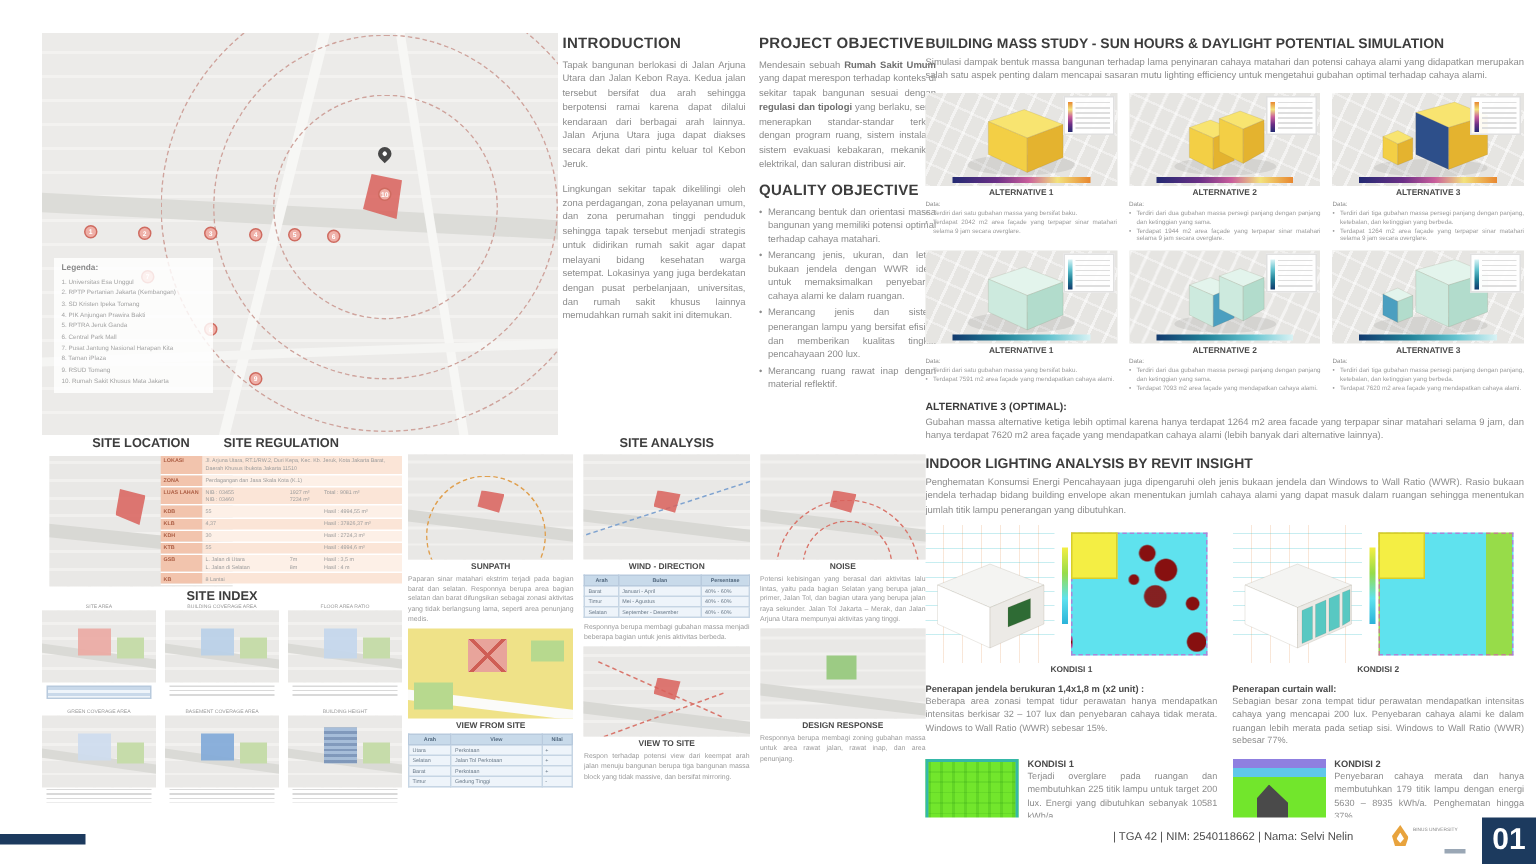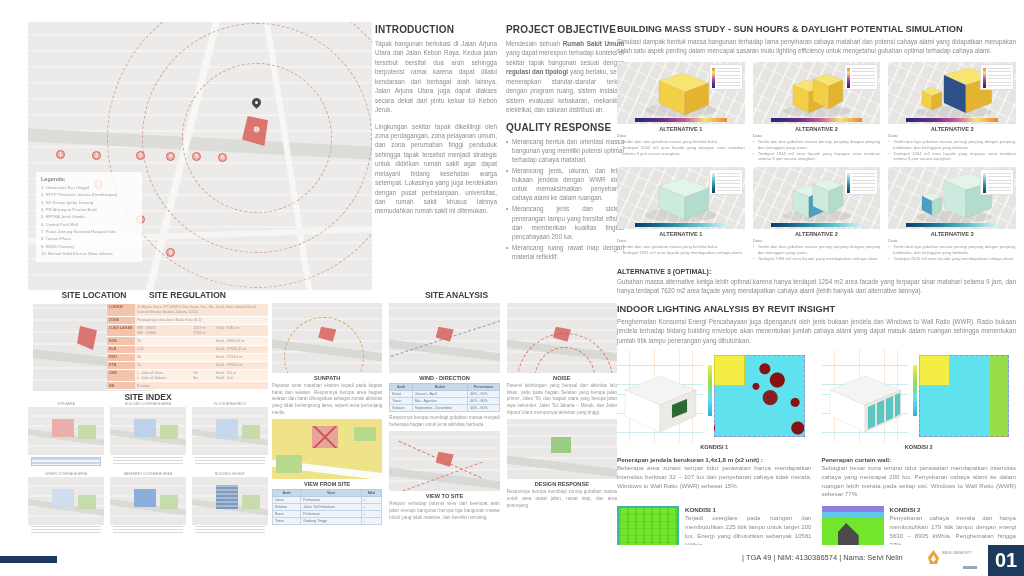--- a/index.html
+++ b/index.html
@@ -156,21 +156,21 @@
   .idx-cell:nth-child(4) .par { background:#cddcee; }
   .idx-cell:nth-child(5) .par { background:#7fa8d8; }
   .idx-cell:nth-child(6) .par { background:#9fb9d8;
     background-image:repeating-linear-gradient(0deg,rgba(40,70,120,.35) 0 2px,transparent 2px 4px); height:24px; top:8px; }
   .idx-lines { width:92%; height:9px; margin:1.5px auto 0;
     background:repeating-linear-gradient(180deg,#d9d9d9 0 1px,transparent 1px 3px); }
   .idx-cell:nth-child(1) .idx-lines { background:repeating-linear-gradient(180deg,#c9d9ea 0 2px,#eef4fa 2px 4px); border:.5px solid #b8cadd; }
 
   
   #region-analysis { position:absolute; left:272px; top:290px; width:345px; height:256px; }
-  #sa-title { position:absolute; left:12px; top:0; width:345px; }
+  #sa-title { position:absolute; left:0; top:0; width:345px; }
   #sa-cols { position:absolute; left:0; top:13px; width:345px; display:grid; grid-template-columns:repeat(3,1fr); gap:7px; }
   .an-img { position:relative; height:70px; overflow:hidden; margin-bottom:2px;
     background:repeating-linear-gradient(0deg,#e9e8e6 0 9px,#f1f0ee 9px 11px),
                repeating-linear-gradient(90deg,rgba(238,237,235,.9) 0 11px,rgba(229,228,225,.9) 11px 13px); }
   .an-img .band { position:absolute; left:-10px; top:44px; width:140px; height:8px; background:#d8d8d4; transform:rotate(7deg); }
   .an-img .par { position:absolute; left:42%; top:34%; width:18px; height:15px; background:#d9605a; opacity:.85;
     clip-path:polygon(15% 0,100% 18%,80% 100%,0 72%); }
   .an-img .arc { position:absolute; border:1px dashed #e0a050; border-radius:50%; width:80px; height:80px; left:12px; top:14px; }
   .an-img .dline { position:absolute; width:120px; border-top:1px dashed #7fa3d0; transform:rotate(-18deg); left:-6px; top:36px; }
   .an-img .nwave1,.an-img .nwave2 { position:absolute; border:1px dashed #d9766c; border-radius:50%; }
@@ -253,21 +253,21 @@
 
   <div id="region-intro">
     <div class="sec-title">INTRODUCTION</div>
     <p class="body-txt para">Tapak bangunan berlokasi di Jalan Arjuna Utara dan Jalan Kebon Raya. Kedua jalan tersebut bersifat dua arah sehingga berpotensi ramai karena dapat dilalui kendaraan dari berbagai arah lainnya. Jalan Arjuna Utara juga dapat diakses secara dekat dari pintu keluar tol Kebon Jeruk.</p>
     <p class="body-txt">Lingkungan sekitar tapak dikelilingi oleh zona perdagangan, zona pelayanan umum, dan zona perumahan tinggi penduduk sehingga tapak tersebut menjadi strategis untuk didirikan rumah sakit agar dapat melayani bidang kesehatan warga setempat. Lokasinya yang juga berdekatan dengan pusat perbelanjaan, universitas, dan rumah sakit khusus lainnya memudahkan rumah sakit ini ditemukan.</p>
   </div>
 
   <div id="region-obj">
     <div class="sec-title">PROJECT OBJECTIVE</div>
     <p class="body-txt para"><span>Mendesain sebuah </span><span class="bold-inline">Rumah Sakit Umum</span><span> yang dapat merespon terhadap konteks di sekitar tapak bangunan sesuai dengan </span><span class="bold-inline">regulasi dan tipologi</span><span> yang berlaku, serta menerapkan standar-standar terkait dengan program ruang, sistem instalasi, sistem evakuasi kebakaran, mekanikal, elektrikal, dan saluran distribusi air.</span></p>
-    <div class="sec-title" style="margin-top:6px">QUALITY RESPONSE</div>
+    <div class="sec-title" style="margin-top:6px">QUALITY OBJECTIVE</div>
     <ul class="bullets" style="margin-top:3px">
       <li><span>Merancang bentuk dan orientasi massa bangunan yang memiliki potensi optimal terhadap cahaya matahari.</span></li>
       <li><span>Merancang jenis, ukuran, dan letak bukaan jendela dengan WWR ideal untuk memaksimalkan penyebaran cahaya alami ke dalam ruangan.</span></li>
       <li><span>Merancang jenis dan sistem penerangan lampu yang bersifat efisien dan memberikan kualitas tingkat pencahayaan 200 lux.</span></li>
       <li><span>Merancang ruang rawat inap dengan material reflektif.</span></li>
     </ul>
   </div>
 
   <div id="region-right">
     <div class="ms-title">BUILDING MASS STUDY - SUN HOURS &amp; DAYLIGHT POTENTIAL SIMULATION</div>
@@ -717,21 +717,21 @@
             <div class="gpar"></div>
           </div>
         <div class="mini-title an-title">DESIGN RESPONSE</div>
         <p class="micro-txt an-body">Responnya berupa membagi zoning gubahan massa untuk area rawat jalan, rawat inap, dan area penunjang.</p>
       </div>
     </div>
   </div>
 
   <div id="footer">
     <div class="navy-dash"></div>
-    <div class="f-meta">| TGA 49 | NIM: 4130386574 | Nama: Selvi Nelin</div>
+    <div class="f-meta">| TGA 42 | NIM: 2540118662 | Nama: Selvi Nelin</div>
     <div id="binus-logo">
       <div class="flame"></div>
       <div class="ltxt">BINUS UNIVERSITY</div>
     </div>
     <div class="gray-dash"></div>
     <div id="page-box">01</div>
   </div>
 
 </div>
 

